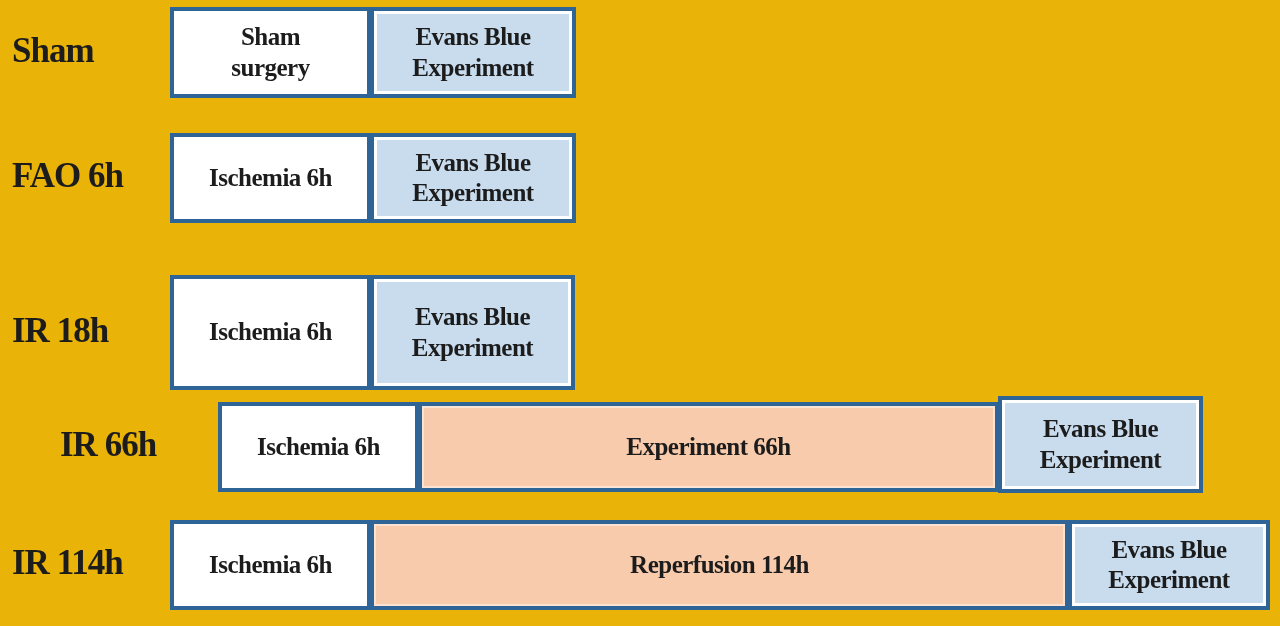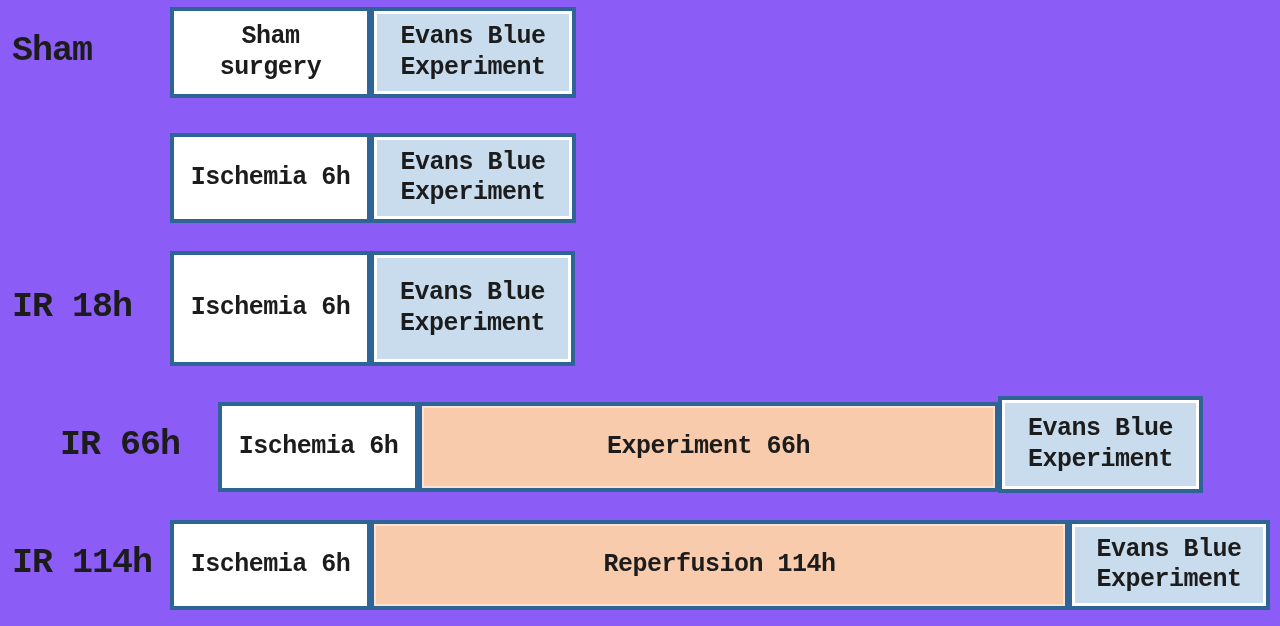--- a/index.html
+++ b/index.html
@@ -4,22 +4,22 @@
 <style>
   html, body {
     margin: 0;
     padding: 0;
     background: #ffffff;
   }
   .canvas {
     position: relative;
     width: 1280px;
     height: 626px;
-    background: #8b5cf6;
-    font-family: Liberation Mono, monospace;
+    background: #eab308;
+    font-family: Liberation Serif, serif;
     overflow: hidden;
   }
   .row {
     position: absolute;
     left: 0;
     width: 100%;
   }
   .row-label {
     position: absolute;
     left: 12px;
@@ -83,32 +83,33 @@
           <div class="seg-line">surgery</div>
         </div>
         <div class="segment fill-blue" style="width: 206px;">
           <div class="seg-line">Evans Blue</div>
           <div class="seg-line">Experiment</div>
         </div>
       </div>
     </div>
 
     <div class="row" style="top: 133px; height: 90px;">
+      <span class="row-label">FAO 6h</span>
       <div class="bar">
         <div class="segment fill-white" style="width: 201px;">
           <div class="seg-line">Ischemia 6h</div>
         </div>
         <div class="segment fill-blue" style="width: 206px;">
           <div class="seg-line">Evans Blue</div>
           <div class="seg-line">Experiment</div>
         </div>
       </div>
     </div>
 
-    <div class="row" style="top: 251px; height: 115px;">
+    <div class="row" style="top: 275px; height: 115px;">
       <span class="row-label">IR 18h</span>
       <div class="bar">
         <div class="segment fill-white" style="width: 201px;">
           <div class="seg-line">Ischemia 6h</div>
         </div>
         <div class="segment fill-blue" style="width: 205px;">
           <div class="seg-line">Evans Blue</div>
           <div class="seg-line">Experiment</div>
         </div>
       </div>

